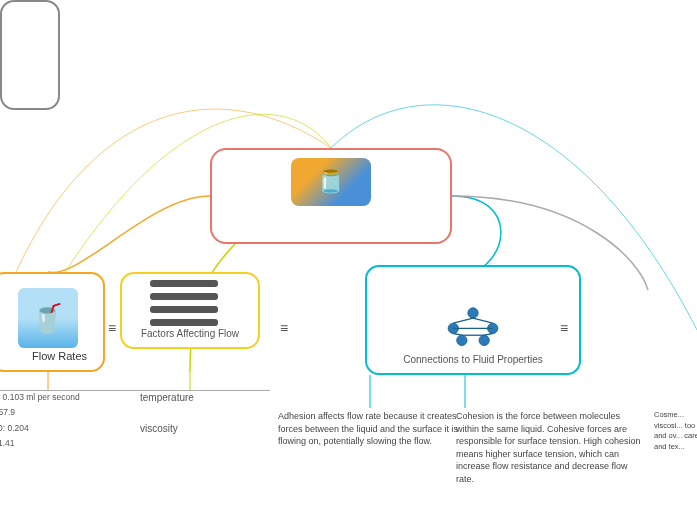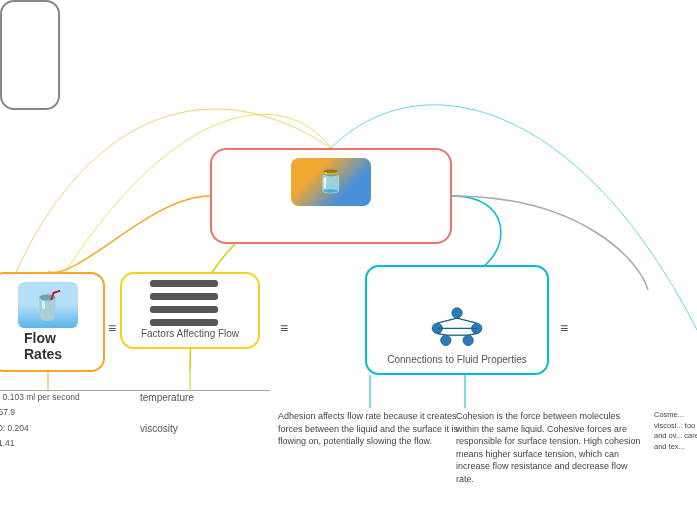--- a/index.html
+++ b/index.html
@@ -91,23 +91,23 @@
       height: 60px;
       background: linear-gradient(180deg, #b3e0f7 50%, #5ab3e8 100%);
       border-radius: 6px;
       display: flex;
       align-items: center;
       justify-content: center;
       font-size: 28px;
       margin-bottom: 2px;
     }
     .node-flow .node-label {
-      font-size: 14px;
+      font-size: 11px;
       color: #333;
-      font-weight: 700;
+      font-weight: 400;
       margin-left: 24px;
     }
 
     
     .node-factors {
       top: 272px;
       left: 120px;
       width: 140px;
       height: 77px;
       border: 2px solid #f5d020;
@@ -130,21 +130,21 @@
     }
     .node-factors .node-label {
       font-size: 10px;
       color: #555;
     }
 
     
     .node-connections {
       top: 265px;
       left: 365px;
-      width: 184px;
+      width: 216px;
       height: 110px;
       border: 2px solid #00bcd4;
     }
     .node-connections .node-icon-area {
       width: 70px;
       height: 65px;
       display: flex;
       align-items: center;
       justify-content: center;
     }

